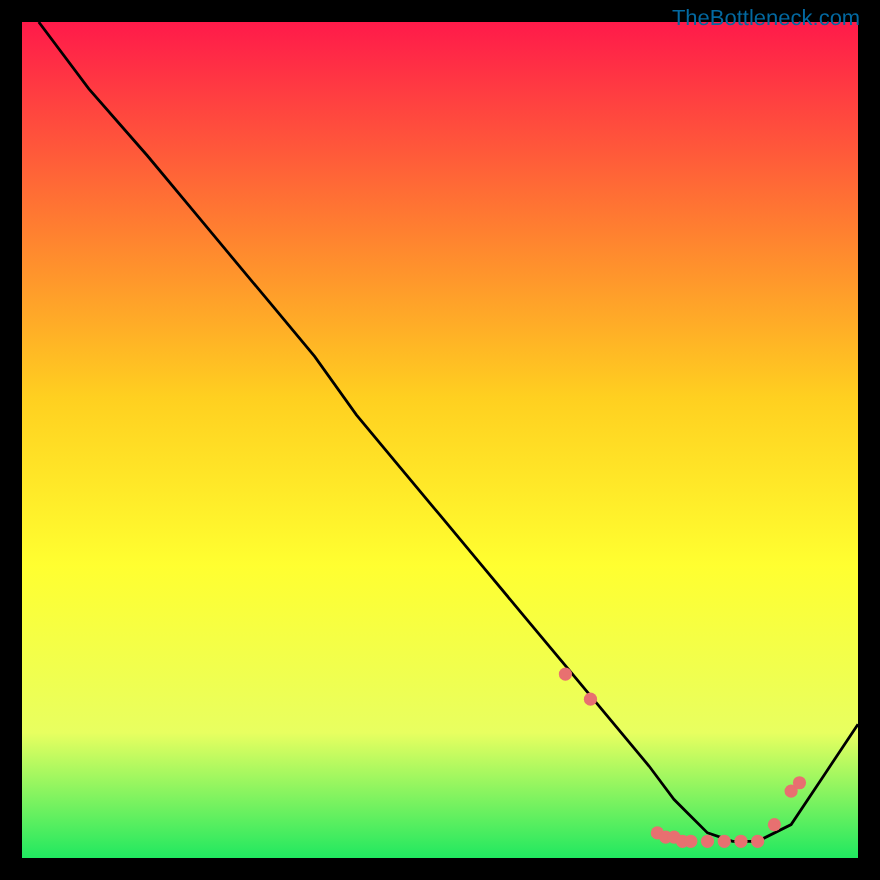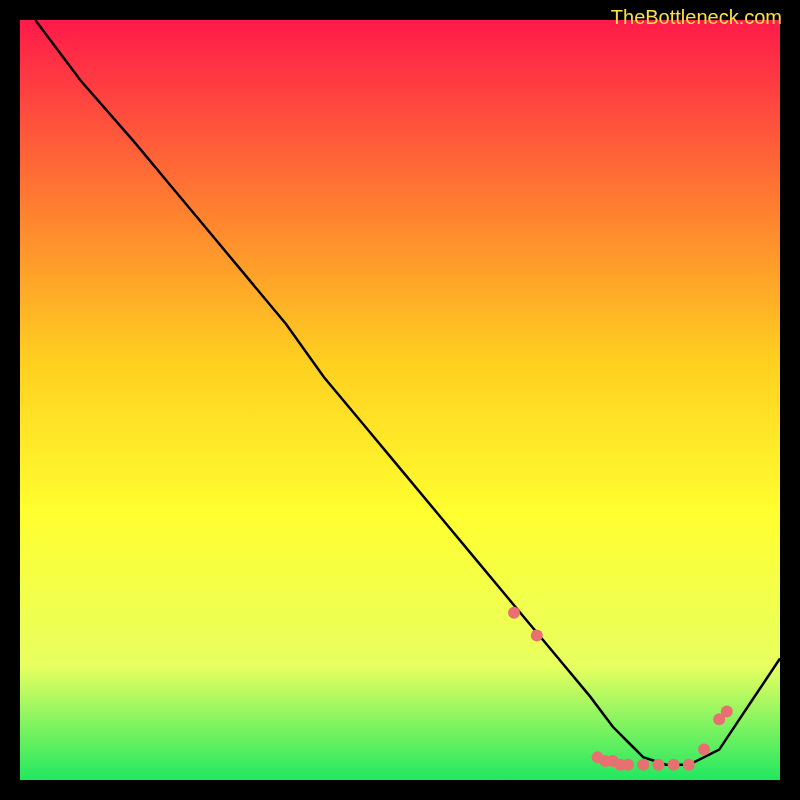--- a/index.html
+++ b/index.html
@@ -7,21 +7,21 @@
     width: 800px;
     height: 800px;
     background: #000;
     position: relative;
     font-family: Arial, sans-serif;
   }
   .watermark {
     position: absolute;
     top: 6px;
     right: 18px;
-    color: #fde047;
+    color: #0369a1;
     font-size: 20px;
     font-weight: 500;
     z-index: 10;
   }
   .plot-area {
     position: absolute;
     left: 20px;
     top: 20px;
     width: 760px;
     height: 760px;

